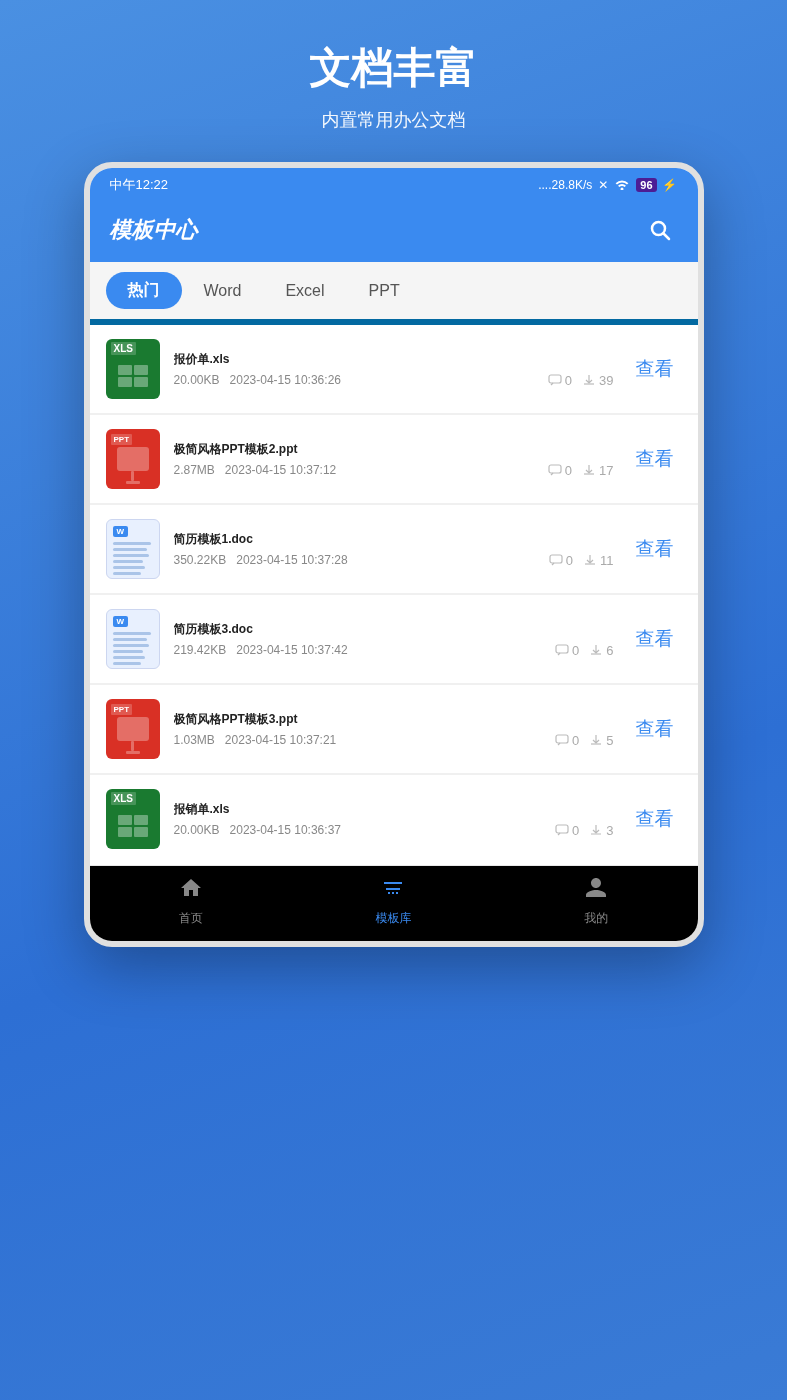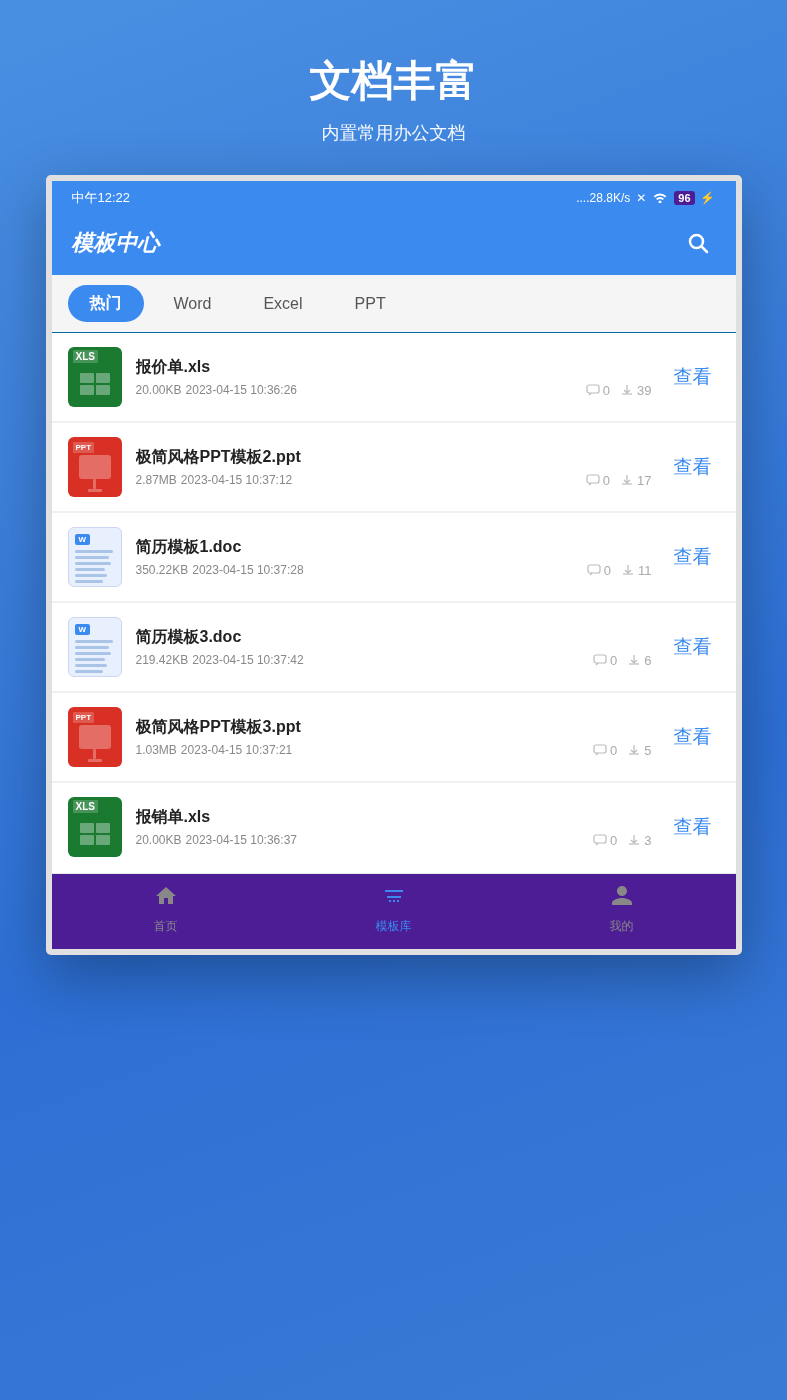--- a/index.html
+++ b/index.html
@@ -11,36 +11,35 @@
       flex-direction: column;
       align-items: center;
       font-family: -apple-system, 'PingFang SC', 'Microsoft YaHei', sans-serif;
       padding-top: 40px;
     }
 
     .promo-section {
       text-align: center;
       color: white;
       margin-bottom: 30px;
-      margin-top: 13px;
     }
     .promo-title {
       font-size: 42px;
       font-weight: bold;
       margin-bottom: 12px;
     }
     .promo-subtitle {
       font-size: 18px;
       opacity: 0.95;
     }
 
     .phone-frame {
-      width: 696px;
+      width: 620px;
       background: white;
-      border-radius: 5px;
+      border-radius: 28px;
       overflow: hidden;
       box-shadow: 0 20px 60px rgba(0,0,0,0.3);
       border: 6px solid #e0e0e0;
     }
 
     
     .status-bar {
       background: #3a8af0;
       padding: 8px 20px;
       display: flex;
@@ -91,23 +90,22 @@
     .search-icon-btn svg {
       width: 24px;
       height: 24px;
     }
 
     
     .tabs-bar {
       background: #f5f5f5;
       padding: 10px 16px;
       display: flex;
-      gap: 8px;
-      align-items: center;
-      border-bottom: 1px solid #0369a1;
+      align-items: center;
+      border-bottom: 6px solid #0369a1;
     }
     .tab-item {
       padding: 8px 22px;
       border-radius: 22px;
       font-size: 16px;
       cursor: pointer;
       font-weight: 500;
       color: #555;
       background: transparent;
       border: none;
@@ -130,34 +128,34 @@
       display: flex;
       align-items: center;
       gap: 14px;
     }
 
     .file-info {
       flex: 1;
       min-width: 0;
     }
     .file-name {
-      font-size: 16px;
+      font-size: 12px;
       font-weight: 600;
       color: #222;
       margin-bottom: 5px;
       white-space: nowrap;
       overflow: hidden;
       text-overflow: ellipsis;
     }
     .file-meta {
       font-size: 12px;
       color: #888;
       display: flex;
       align-items: center;
-      gap: 4px;
+      gap: 10px;
       flex-wrap: wrap;
     }
     .file-stats {
       display: flex;
       align-items: center;
       gap: 10px;
       margin-left: auto;
     }
     .stat-item {
       display: flex;
@@ -170,21 +168,21 @@
       color: #3a8af0;
       font-size: 19px;
       font-weight: 500;
       cursor: pointer;
       padding: 4px 8px;
       white-space: nowrap;
     }
 
     
     .bottom-nav {
-      background: #4c1d95;
+      background: #000000;
       border-top: 1px solid #e8e8e8;
       display: flex;
       justify-content: space-around;
       padding: 10px 0 14px;
     }
     .nav-item {
       display: flex;
       flex-direction: column;
       align-items: center;
       gap: 4px;

